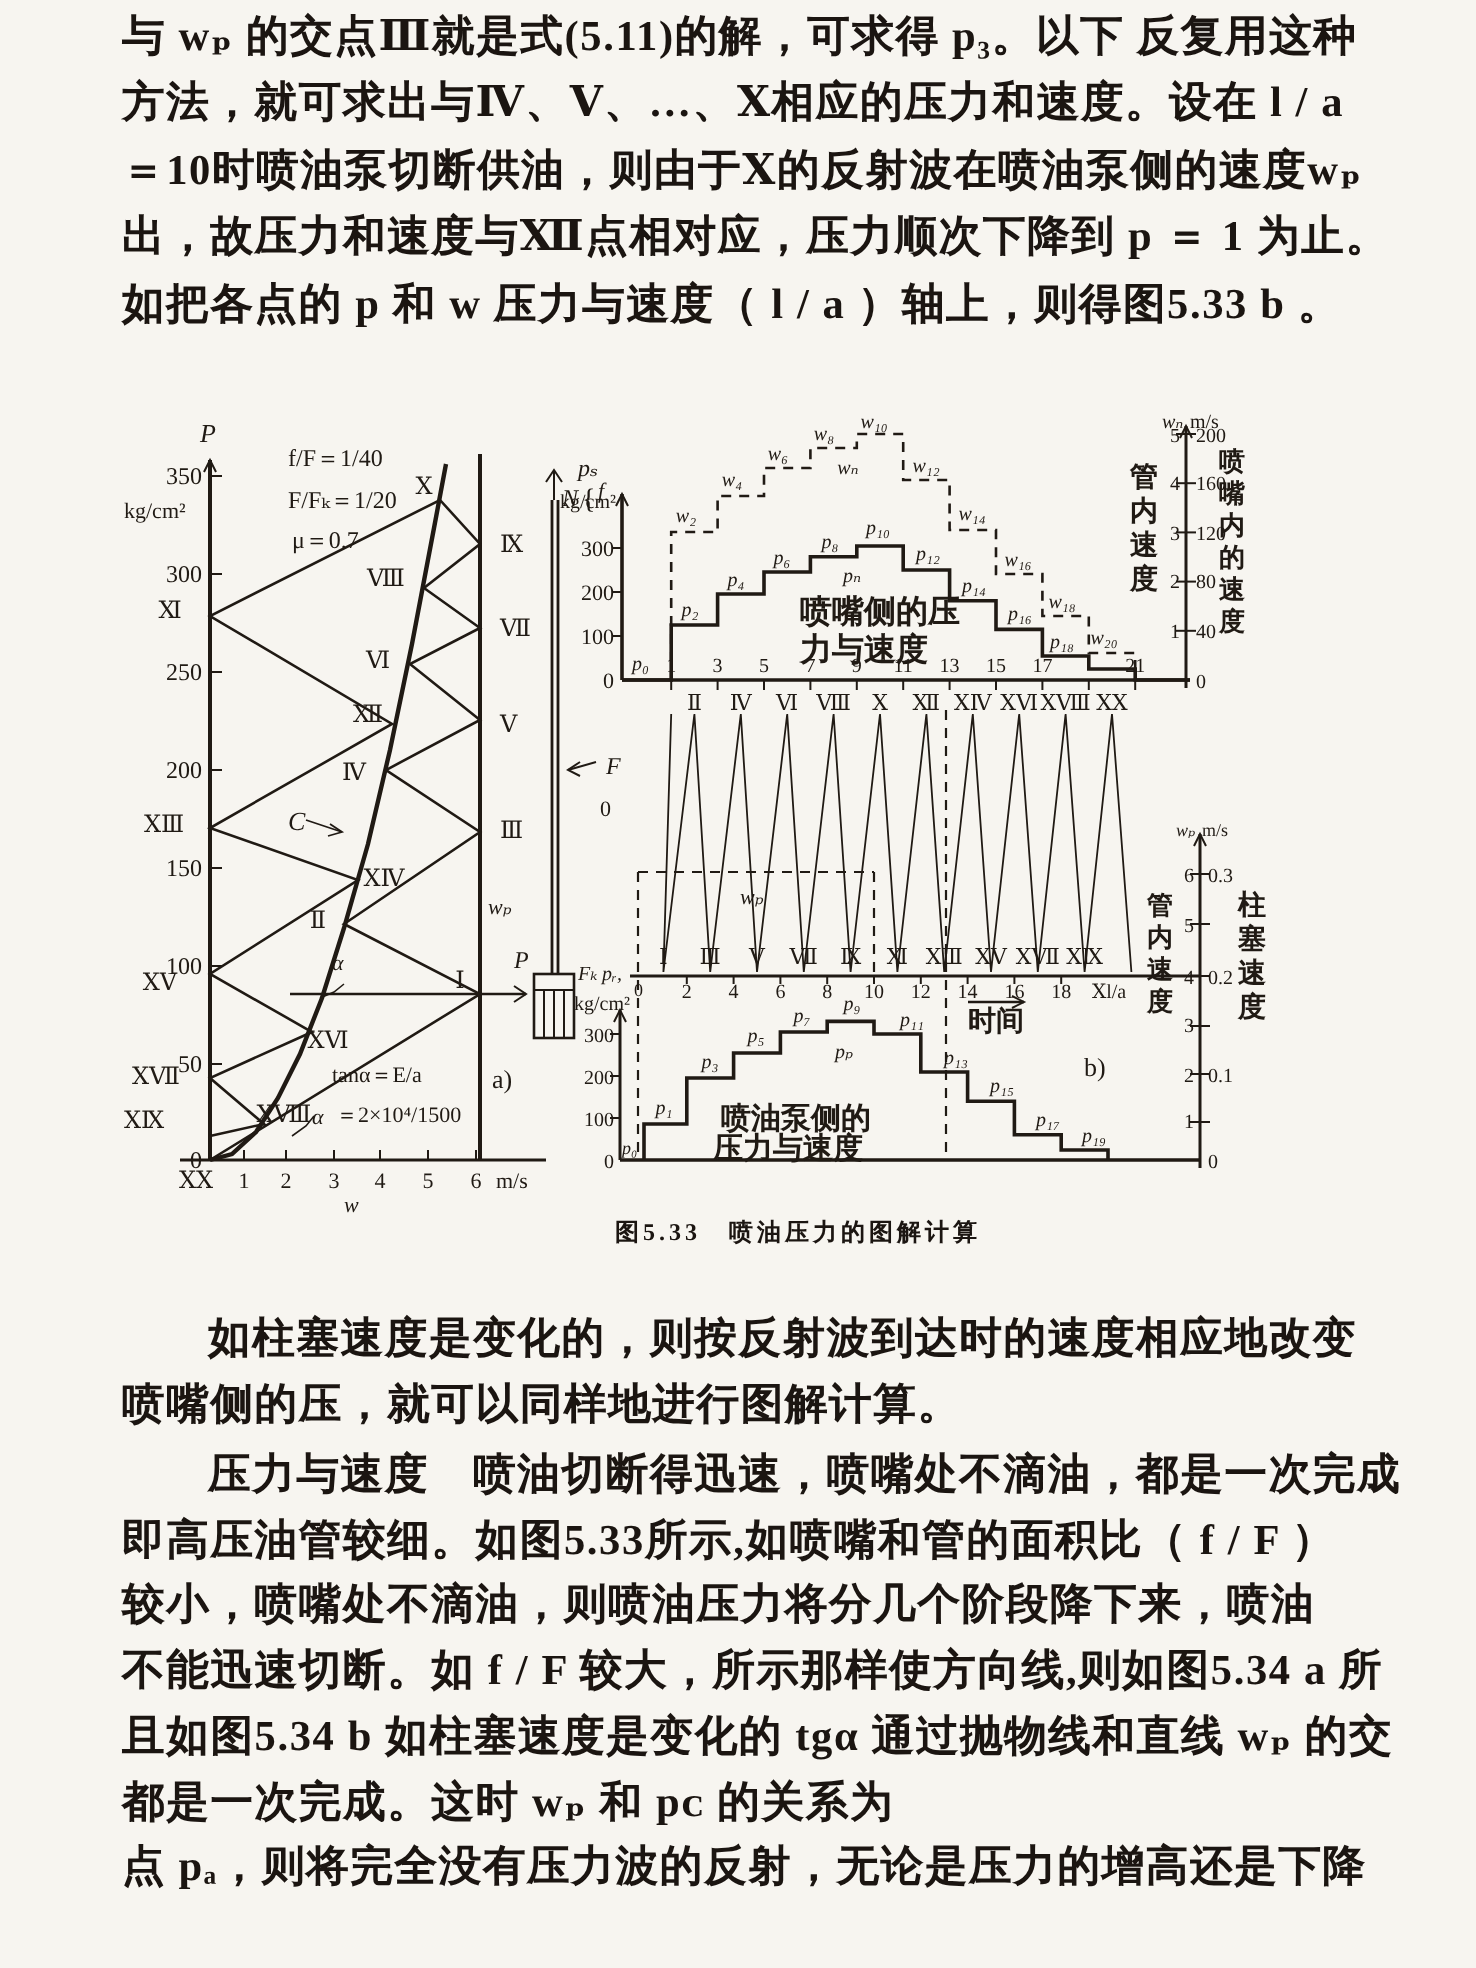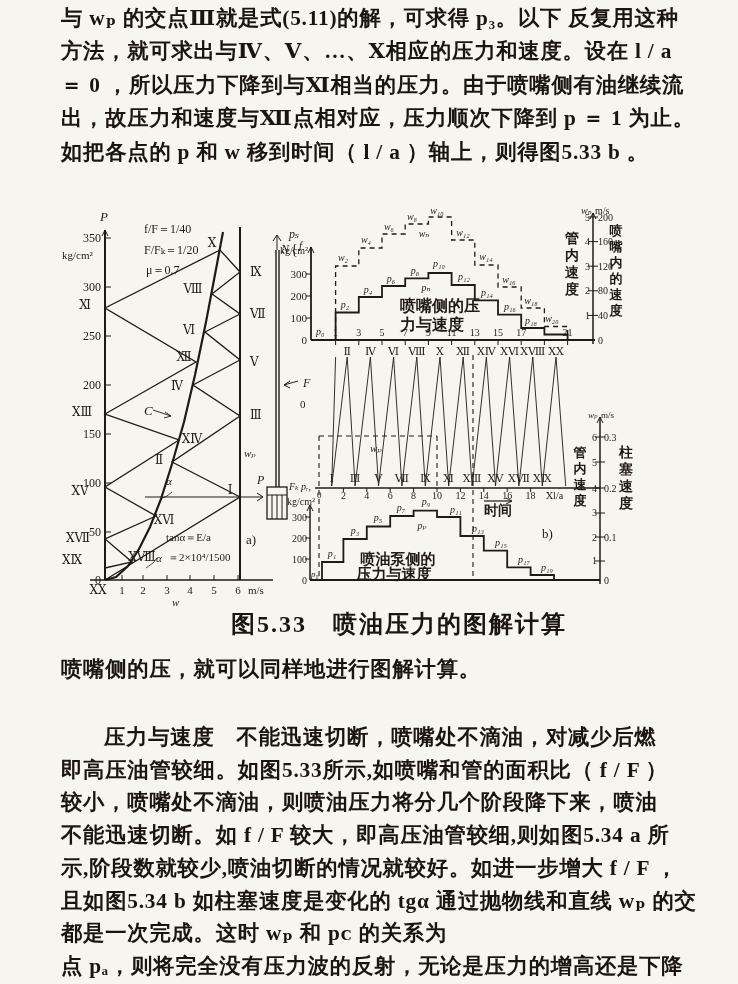--- a/index.html
+++ b/index.html
@@ -6,35 +6,35 @@
   .page{position:relative;width:738px;height:984px;background:#f7f5f0;overflow:hidden;
         font-family:"Liberation Serif","DejaVu Serif",serif;color:#1b1511;}
   .tb{position:absolute;left:61px;width:677px;}
   .tb p{margin:0;font-size:21.3px;line-height:33.4px;letter-spacing:0.8px;white-space:nowrap;font-weight:600;}
   #topText{top:2px;}
   #para2{top:653px;}
   #para3{top:721px;}
   #para3 p{line-height:32.7px;}
   .ind{text-indent:43px;}
   .caption{position:absolute;left:60px;top:608px;width:678px;text-align:center;
-           font-size:24px;font-weight:bold;letter-spacing:2px;}
+           font-size:12px;font-weight:bold;letter-spacing:2px;}
   #figwrap{position:absolute;left:60px;top:205px;width:678px;height:405px;}
   #fig{font-family:"Liberation Serif","DejaVu Serif",serif;}
 </style>
 </head>
 <body>
 
 <div class="page">
 
   <div class="tb" id="topText">
     <p>与 wₚ 的交点Ⅲ就是式(5.11)的解，可求得 p₃。以下 反复用这种</p>
     <p>方法，就可求出与Ⅳ、Ⅴ、…、Ⅹ相应的压力和速度。设在 l / a</p>
-    <p>＝ 0 ，所以压力下降到与Ⅺ相当的压力。由于喷嘴侧有油继续流</p>
+    <p>＝10时喷油泵切断供油，则由于Ⅹ的反射波在喷油泵侧的速度wₚ</p>
     <p>出，故压力和速度与Ⅻ点相对应，压力顺次下降到 p ＝ 1 为止。</p>
-    <p>如把各点的 p 和 w 移到时间（ l / a ）轴上，则得图5.33 b 。</p>
+    <p>如把各点的 p 和 w 压力与速度（ l / a ）轴上，则得图5.33 b 。</p>
   </div>
 
   <div id="figwrap">
     <svg id="fig" viewBox="0 0 678 405" width="678" height="405">
         <rect x="207" y="282" width="20" height="32" fill="none" stroke="#201a14" stroke-width="1.3"></rect>
         <polyline points="45,25 45,375" fill="none" stroke="#201a14" stroke-width="2"></polyline>
         <polyline points="42,31 45,25 48,31" fill="none" stroke="#201a14" stroke-width="1"></polyline>
         <polyline points="30,375 213,375" fill="none" stroke="#201a14" stroke-width="1.6"></polyline>
         <polyline points="45,33 51,33" fill="none" stroke="#201a14" stroke-width="1"></polyline>
         <polyline points="45,82 51,82" fill="none" stroke="#201a14" stroke-width="1"></polyline>
@@ -303,27 +303,27 @@
         <text x="544" y="336" font-size="10" fill="#201a14">0.1</text>
         <text x="544" y="379" font-size="10" fill="#201a14">0</text>
         <text x="520" y="252" font-size="13" fill="#201a14" text-anchor="middle" font-weight="bold"><tspan x="520" y="252">管</tspan><tspan x="520" y="268">内</tspan><tspan x="520" y="284">速</tspan><tspan x="520" y="300">度</tspan></text>
         <text x="566" y="252" font-size="14" fill="#201a14" text-anchor="middle" font-weight="bold"><tspan x="566" y="252">柱</tspan><tspan x="566" y="269">塞</tspan><tspan x="566" y="286">速</tspan><tspan x="566" y="303">度</tspan></text>
       </svg>
   </div>
 
   <div class="caption">图5.33　喷油压力的图解计算</div>
 
   <div class="tb" id="para2">
+    <p class="ind">如柱塞速度是变化的，则按反射波到达时的速度相应地改变</p>
     <p>喷嘴侧的压，就可以同样地进行图解计算。</p>
   </div>
 
   <div class="tb" id="para3">
-    <p class="ind"><b>压力与速度</b><span>　不能迅速切断，喷嘴处不滴油，对减少后燃</span></p>
+    <p class="ind"><b>压力与速度</b><span>　喷油切断得迅速，喷嘴处不滴油，都是一次完成</span></p>
     <p>即高压油管较细。如图5.33所示,如喷嘴和管的面积比（ f / F ）</p>
     <p>较小，喷嘴处不滴油，则喷油压力将分几个阶段降下来，喷油</p>
-    <p>不能迅速切断。如 f / F 较大，即高压油管较细,则如图5.34 a 所</p>
-    <p>示,阶段数就较少,喷油切断的情况就较好。如进一步增大 f / F ，</p>
+    <p>不能迅速切断。如 f / F 较大，所示那样使方向线,则如图5.34 a 所</p>
     <p>且如图5.34 b 如柱塞速度是变化的 tgα 通过抛物线和直线 wₚ 的交</p>
     <p>都是一次完成。这时 wₚ 和 pᴄ 的关系为</p>
     <p>点 pₐ，则将完全没有压力波的反射，无论是压力的增高还是下降</p>
   </div>
 
 </div>
 
 </body></html>

